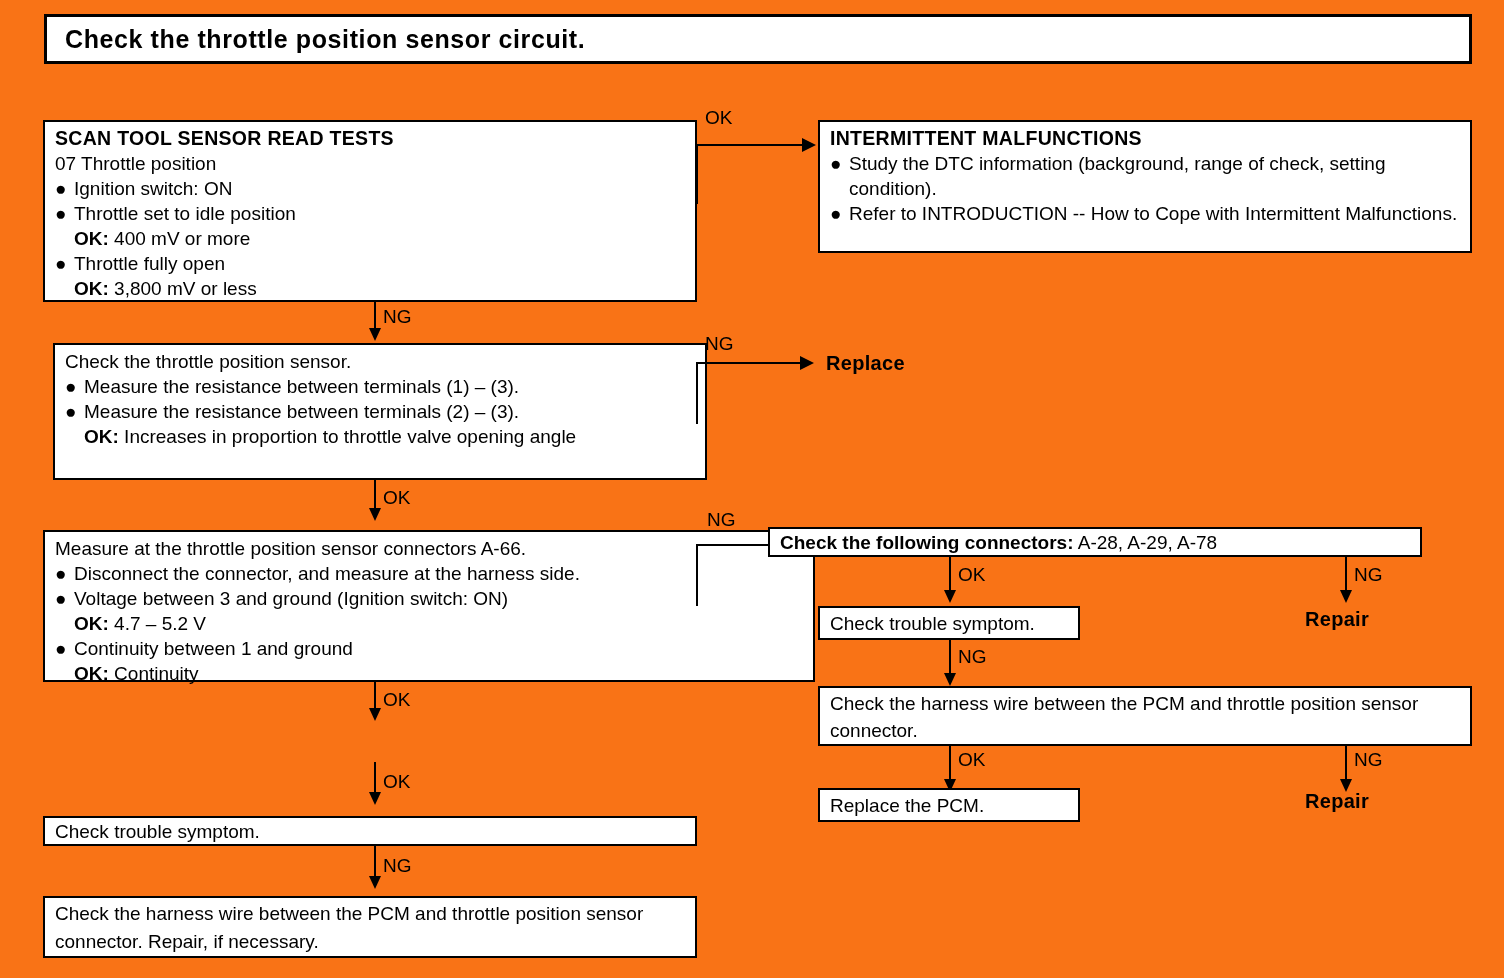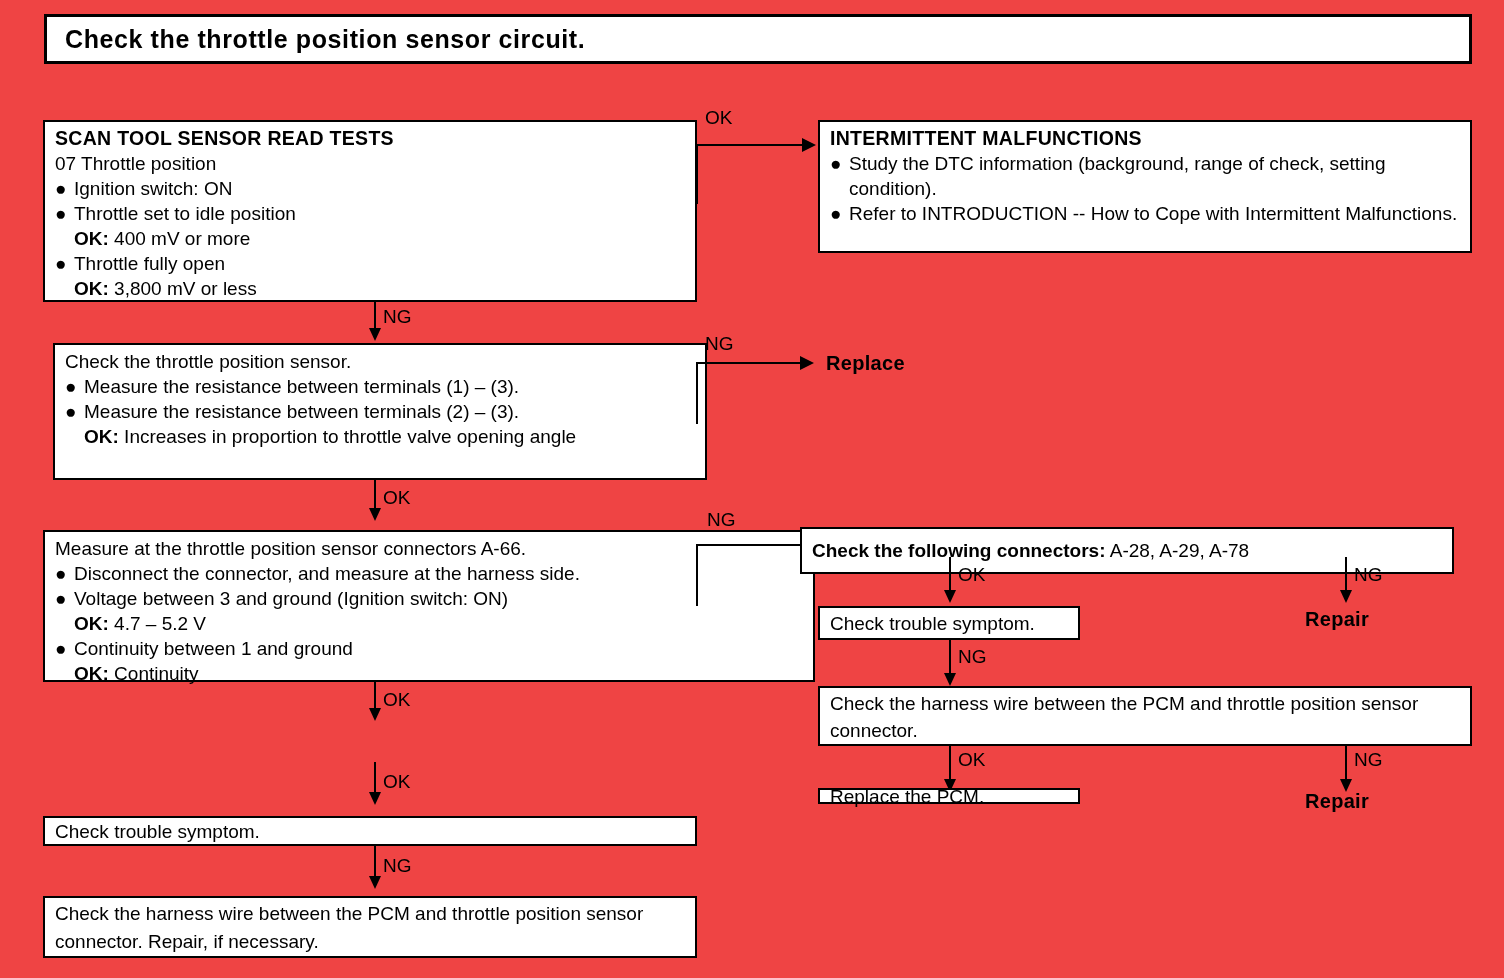--- a/index.html
+++ b/index.html
@@ -5,21 +5,21 @@
   html,body{margin:0;padding:0;background:#fff;}
   body{
     font-family:"Liberation Sans", sans-serif;
     color:#000;
     -webkit-font-smoothing:none;
   }
   #page{
     position:relative;
     width:1504px;
     height:978px;
-    background:#ef4444;
+    background:#f97316;
     overflow:hidden;
   }
 
   
   .box{
     position:absolute;
     box-sizing:border-box;
     border:2px solid #000;
     background:#fff;
     padding:4px 8px 4px 10px;
@@ -259,21 +259,21 @@
   </div>
 
   <div class="vline" style="left:374px; top:846px; height:32px;"></div>
   <div class="arrow-down" style="left:369px; top:876px;"></div>
   <div class="edge-label" style="left:383px; top:856px;">NG</div>
 
   <div class="box" style="left:43px; top:896px; width:654px; height:62px; padding-top:2px;">
     <div class="line wrap" style="line-height:28px;">Check the harness wire between the PCM and throttle position sensor connector. Repair, if necessary.</div>
   </div>
 
-  <div class="box oneline" style="left:800px; top:527px; width:654px; height:47px; padding-top:0; padding-bottom:0;">
+  <div class="box oneline" style="left:768px; top:527px; width:654px; height:30px; padding-top:0; padding-bottom:0;">
     <span class="line">
       <span class="b">Check the following connectors:</span>
       <span>A-28, A-29, A-78</span>
     </span>
   </div>
 
   <div class="vline" style="left:949px; top:557px; height:35px;"></div>
   <div class="arrow-down" style="left:944px; top:590px;"></div>
   <div class="edge-label" style="left:958px; top:565px;">OK</div>
 
@@ -296,17 +296,17 @@
 
   <div class="vline" style="left:949px; top:746px; height:35px;"></div>
   <div class="arrow-down" style="left:944px; top:779px;"></div>
   <div class="edge-label" style="left:958px; top:750px;">OK</div>
 
   <div class="vline" style="left:1345px; top:746px; height:35px;"></div>
   <div class="arrow-down" style="left:1340px; top:779px;"></div>
   <div class="edge-label" style="left:1354px; top:750px;">NG</div>
   <div class="plain-label" style="left:1305px; top:790px;">Repair</div>
 
-  <div class="box oneline" style="left:818px; top:788px; width:262px; height:16px; padding-top:0; padding-bottom:0;">
+  <div class="box oneline" style="left:818px; top:788px; width:262px; height:34px; padding-top:0; padding-bottom:0;">
     <span class="line">Replace the PCM.</span>
   </div>
 
 </div>
 
 </body></html>

